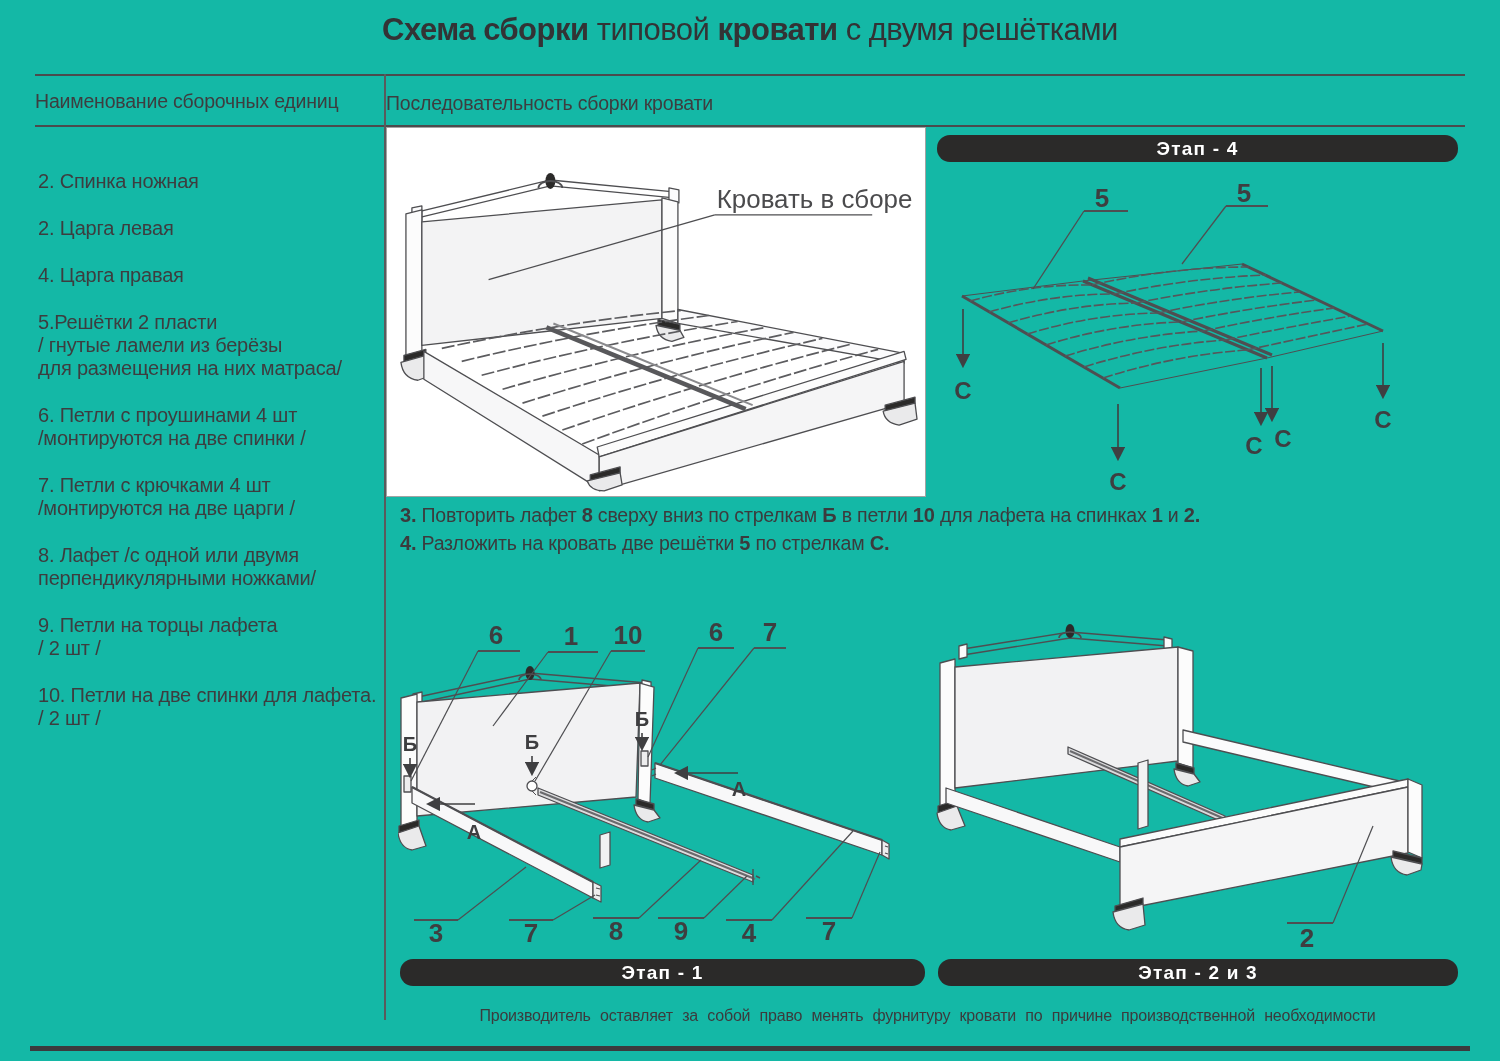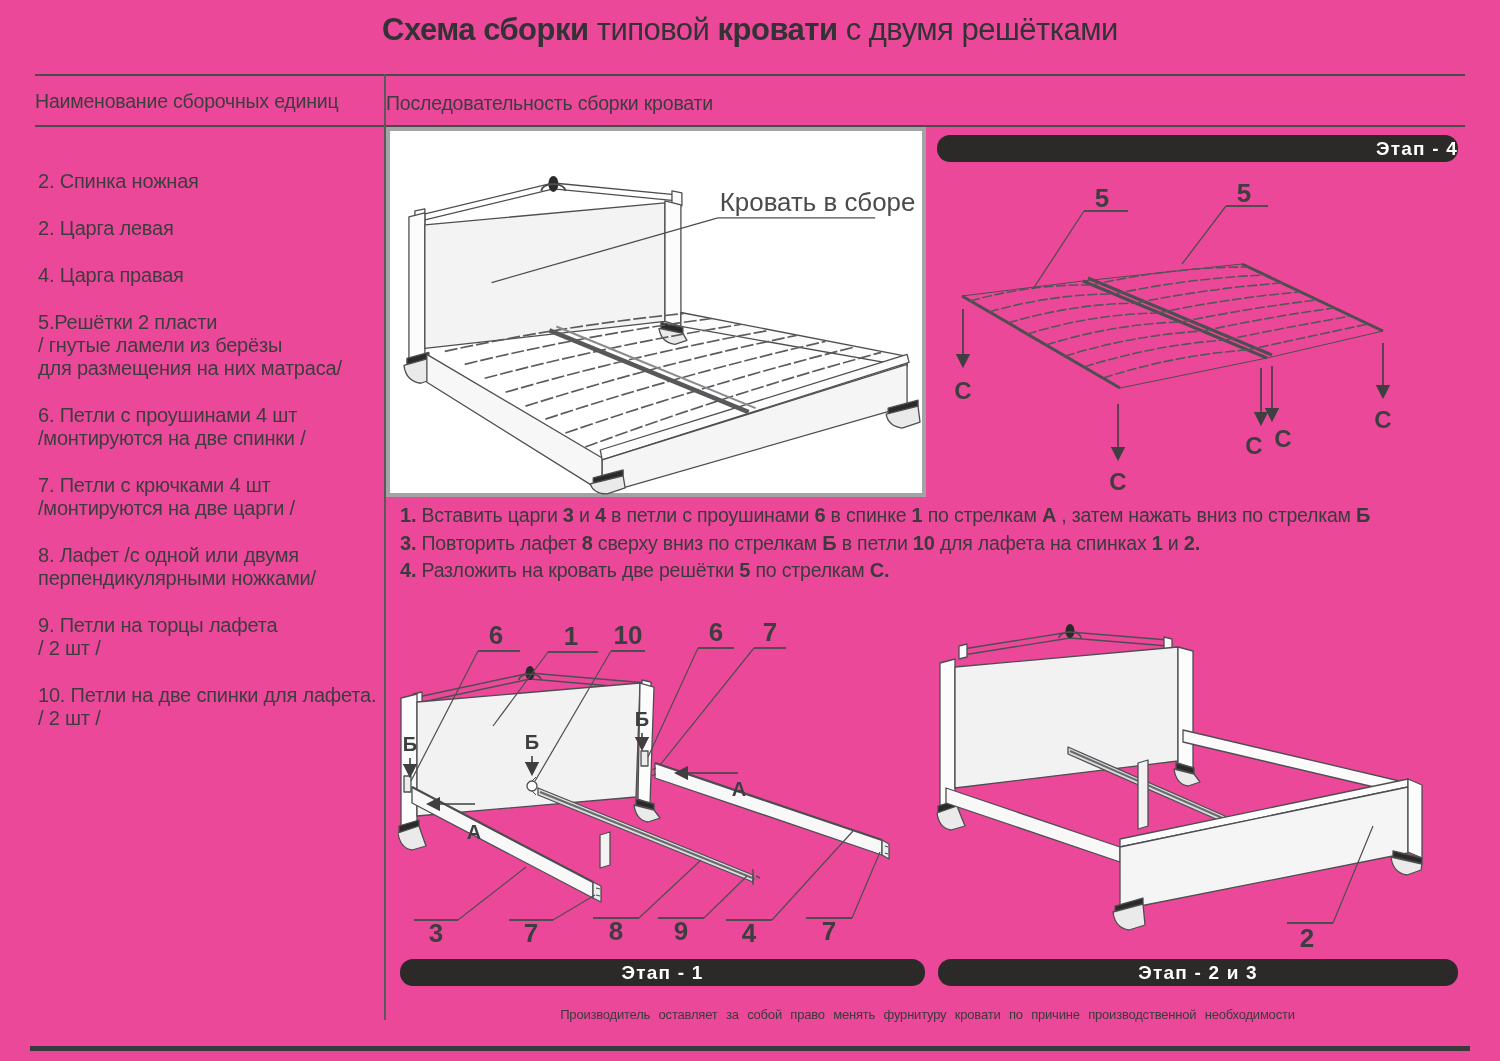--- a/index.html
+++ b/index.html
@@ -1,49 +1,49 @@
 <!DOCTYPE html>
 <html><head>
 <meta charset="utf-8">
 <style>
   html,body{margin:0;padding:0;background:#fff;}
-  .page{position:relative;width:1500px;height:1061px;background:#ec4899;overflow:hidden;
+  .page{position:relative;width:1500px;height:1061px;background:#14b8a6;overflow:hidden;
         font-family:"Liberation Sans",sans-serif;color:#3d3d3f;}
   .abs{position:absolute;}
   
   .title{top:12px;left:0;width:100%;text-align:center;font-size:31px;letter-spacing:-0.5px;
          color:#333335;font-weight:400;}
   .title .bold{font-weight:700;}
   
   .rule{background:#4b4b4d;}
   .top-rule{left:35px;top:74px;width:1430px;height:2px;}
   .header-rule{left:35px;top:125px;width:1430px;height:2px;}
   .v-divider{left:384px;top:74px;width:2px;height:946px;background:#5a5a5c;}
   .bottom-rule{left:30px;top:1046px;width:1440px;height:5px;background:#3b3b3d;}
   
   .hdr{font-size:19.5px;letter-spacing:-0.2px;color:#3d3d3f;text-align:left;}
   .hdr-left{left:35px;top:90px;width:349px;}
   .hdr-right{left:386px;top:92px;width:1079px;}
   
   .parts{left:38px;top:170px;width:342px;font-size:20px;line-height:23px;letter-spacing:-0.2px;}
   .part-item{white-space:pre-line;margin-bottom:24px;}
   
-  .bed-box{left:386px;top:127px;width:540px;height:370px;border:4px solid #a3a3a3;box-sizing:border-box;background:#fff;}
+  .bed-box{left:386px;top:127px;width:540px;height:370px;border:1px solid #a3a3a3;box-sizing:border-box;background:#fff;}
   
   .pill{background:#2b2a29;border-radius:13px;color:#ffffff;font-size:19px;font-weight:700;
         letter-spacing:1.2px;text-align:center;line-height:27px;height:27px;}
-  .pill-stage4{left:937px;top:135px;width:521px;text-align:right;}
+  .pill-stage4{left:937px;top:135px;width:521px;}
   .pill-stage1{left:400px;top:959px;width:525px;}
   .pill-stage23{left:938px;top:959px;width:520px;}
   
   .instructions{left:400px;top:505px;width:1065px;font-size:19.5px;letter-spacing:-0.2px;color:#3b3b3d;}
   .instr-line{margin-bottom:7.5px;line-height:20px;}
   .instr-line b{font-weight:700;font-size:20px;}
   
-  .footer{left:390px;top:1007px;width:1075px;text-align:center;font-size:13px;
+  .footer{left:390px;top:1007px;width:1075px;text-align:center;font-size:16px;
           word-spacing:5px;letter-spacing:-0.2px;color:#3b3b3d;}
   
   svg{display:block;}
   svg text{font-family:"Liberation Sans",sans-serif;fill:#3e3e40;}
   .co{font-size:26px;font-weight:700;}
   .ltr{font-size:20px;font-weight:700;}
   .ltr-c{font-size:24px;font-weight:700;}
   .lbl{font-size:26px;fill:#4b4b4d;}
 </style>
 </head>
@@ -190,21 +190,20 @@
     <text class="co" x="164" y="41" text-anchor="middle">5</text>
     <text class="co" x="306" y="36" text-anchor="middle">5</text>
     <text class="ltr-c" x="25" y="233" text-anchor="middle">С</text>
     <text class="ltr-c" x="180" y="324" text-anchor="middle">С</text>
     <text class="ltr-c" x="316" y="288" text-anchor="middle">С</text>
     <text class="ltr-c" x="345" y="281" text-anchor="middle">С</text>
     <text class="ltr-c" x="445" y="262" text-anchor="middle">С</text>
   </svg>
 
   <div class="abs instructions">
-    <div class="instr-line"><b>1.</b><span> Вставить царги </span><b>3</b><span> и </span><b>4</b><span> в петли с проушинами </span><b>6</b><span> в спинке </span><b>1</b><span> по стрелкам </span><b>А</b><span> , затем нажать вниз по стрелкам </span><b>Б</b></div>
     <div class="instr-line"><b>3.</b><span> Повторить лафет </span><b>8</b><span> сверху вниз по стрелкам </span><b>Б</b><span> в петли </span><b>10</b><span> для лафета на спинках </span><b>1</b><span> и </span><b>2.</b></div>
     <div class="instr-line"><b>4.</b><span> Разложить на кровать две решётки </span><b>5</b><span>  по стрелкам </span><b>С.</b></div>
   </div>
 
   <svg class="abs" style="left:398px;top:618px;" width="530" height="334" viewBox="0 0 530 334">
     <defs>
       <marker id="ah3" viewBox="0 0 10 10" refX="8.5" refY="5" markerWidth="9" markerHeight="9" orient="auto">
         <path d="M0,0 L10,5 L0,10 Z" fill="#3f3f41"></path>
       </marker>
     </defs>

